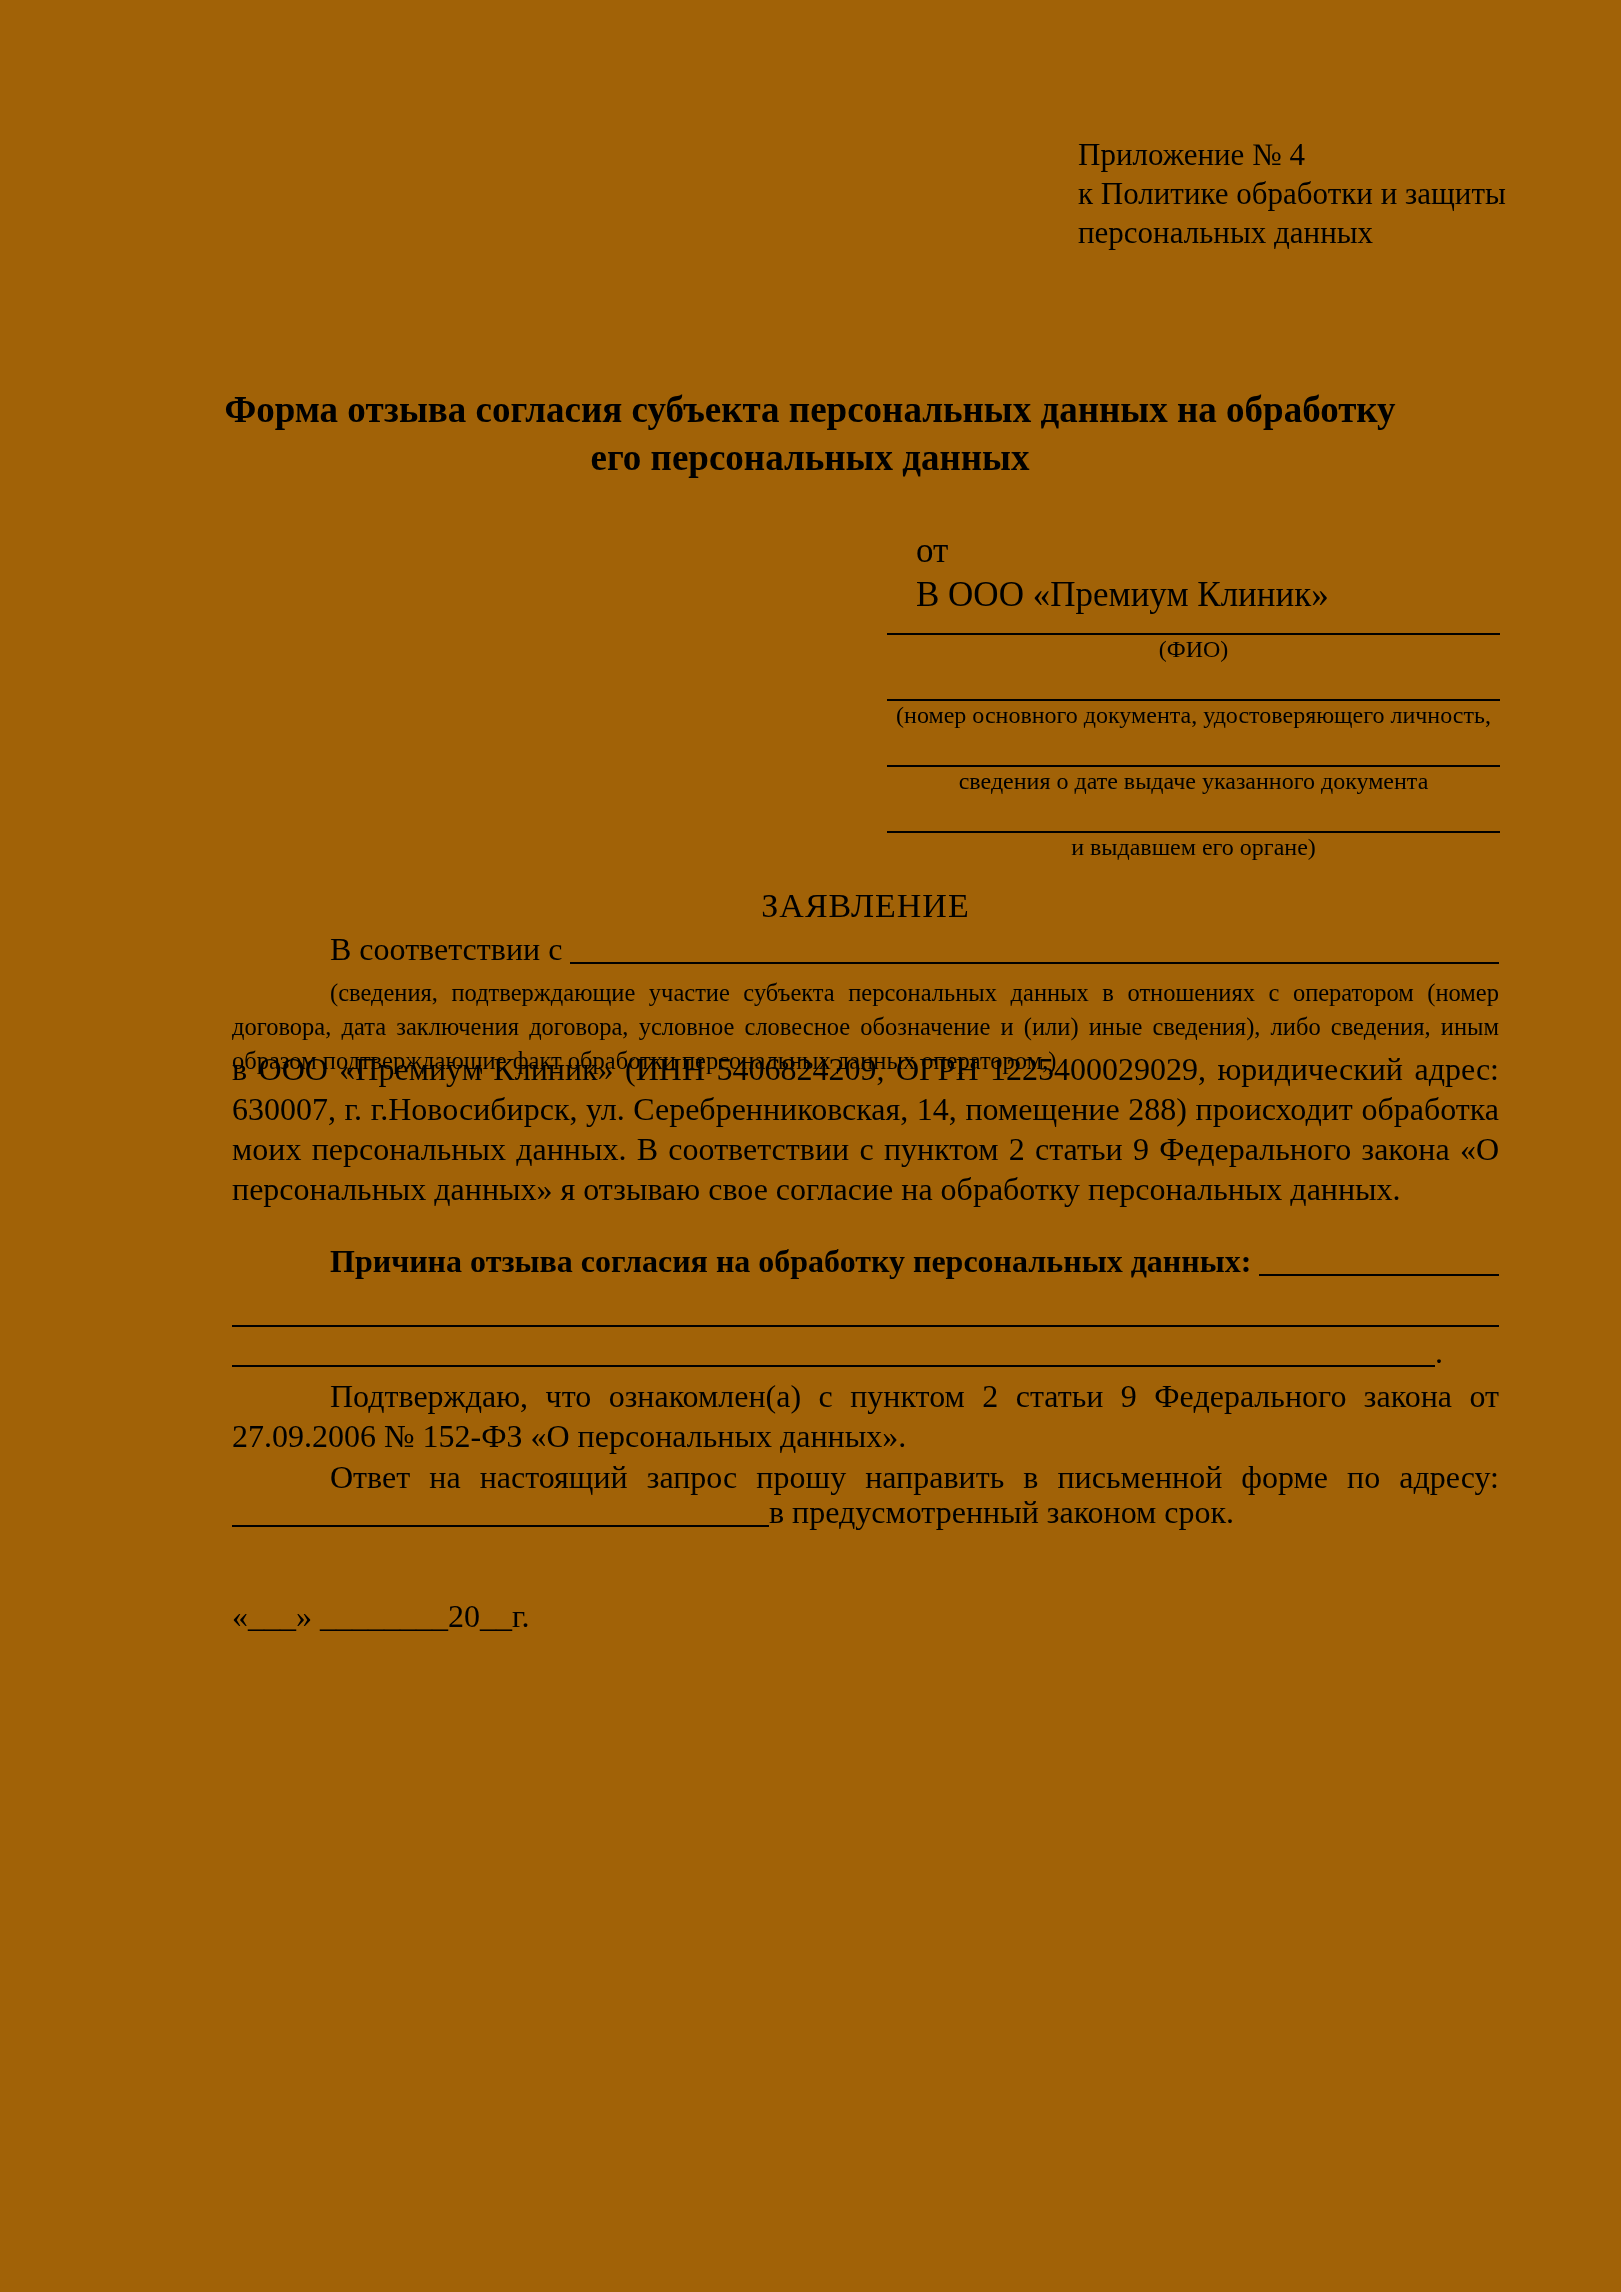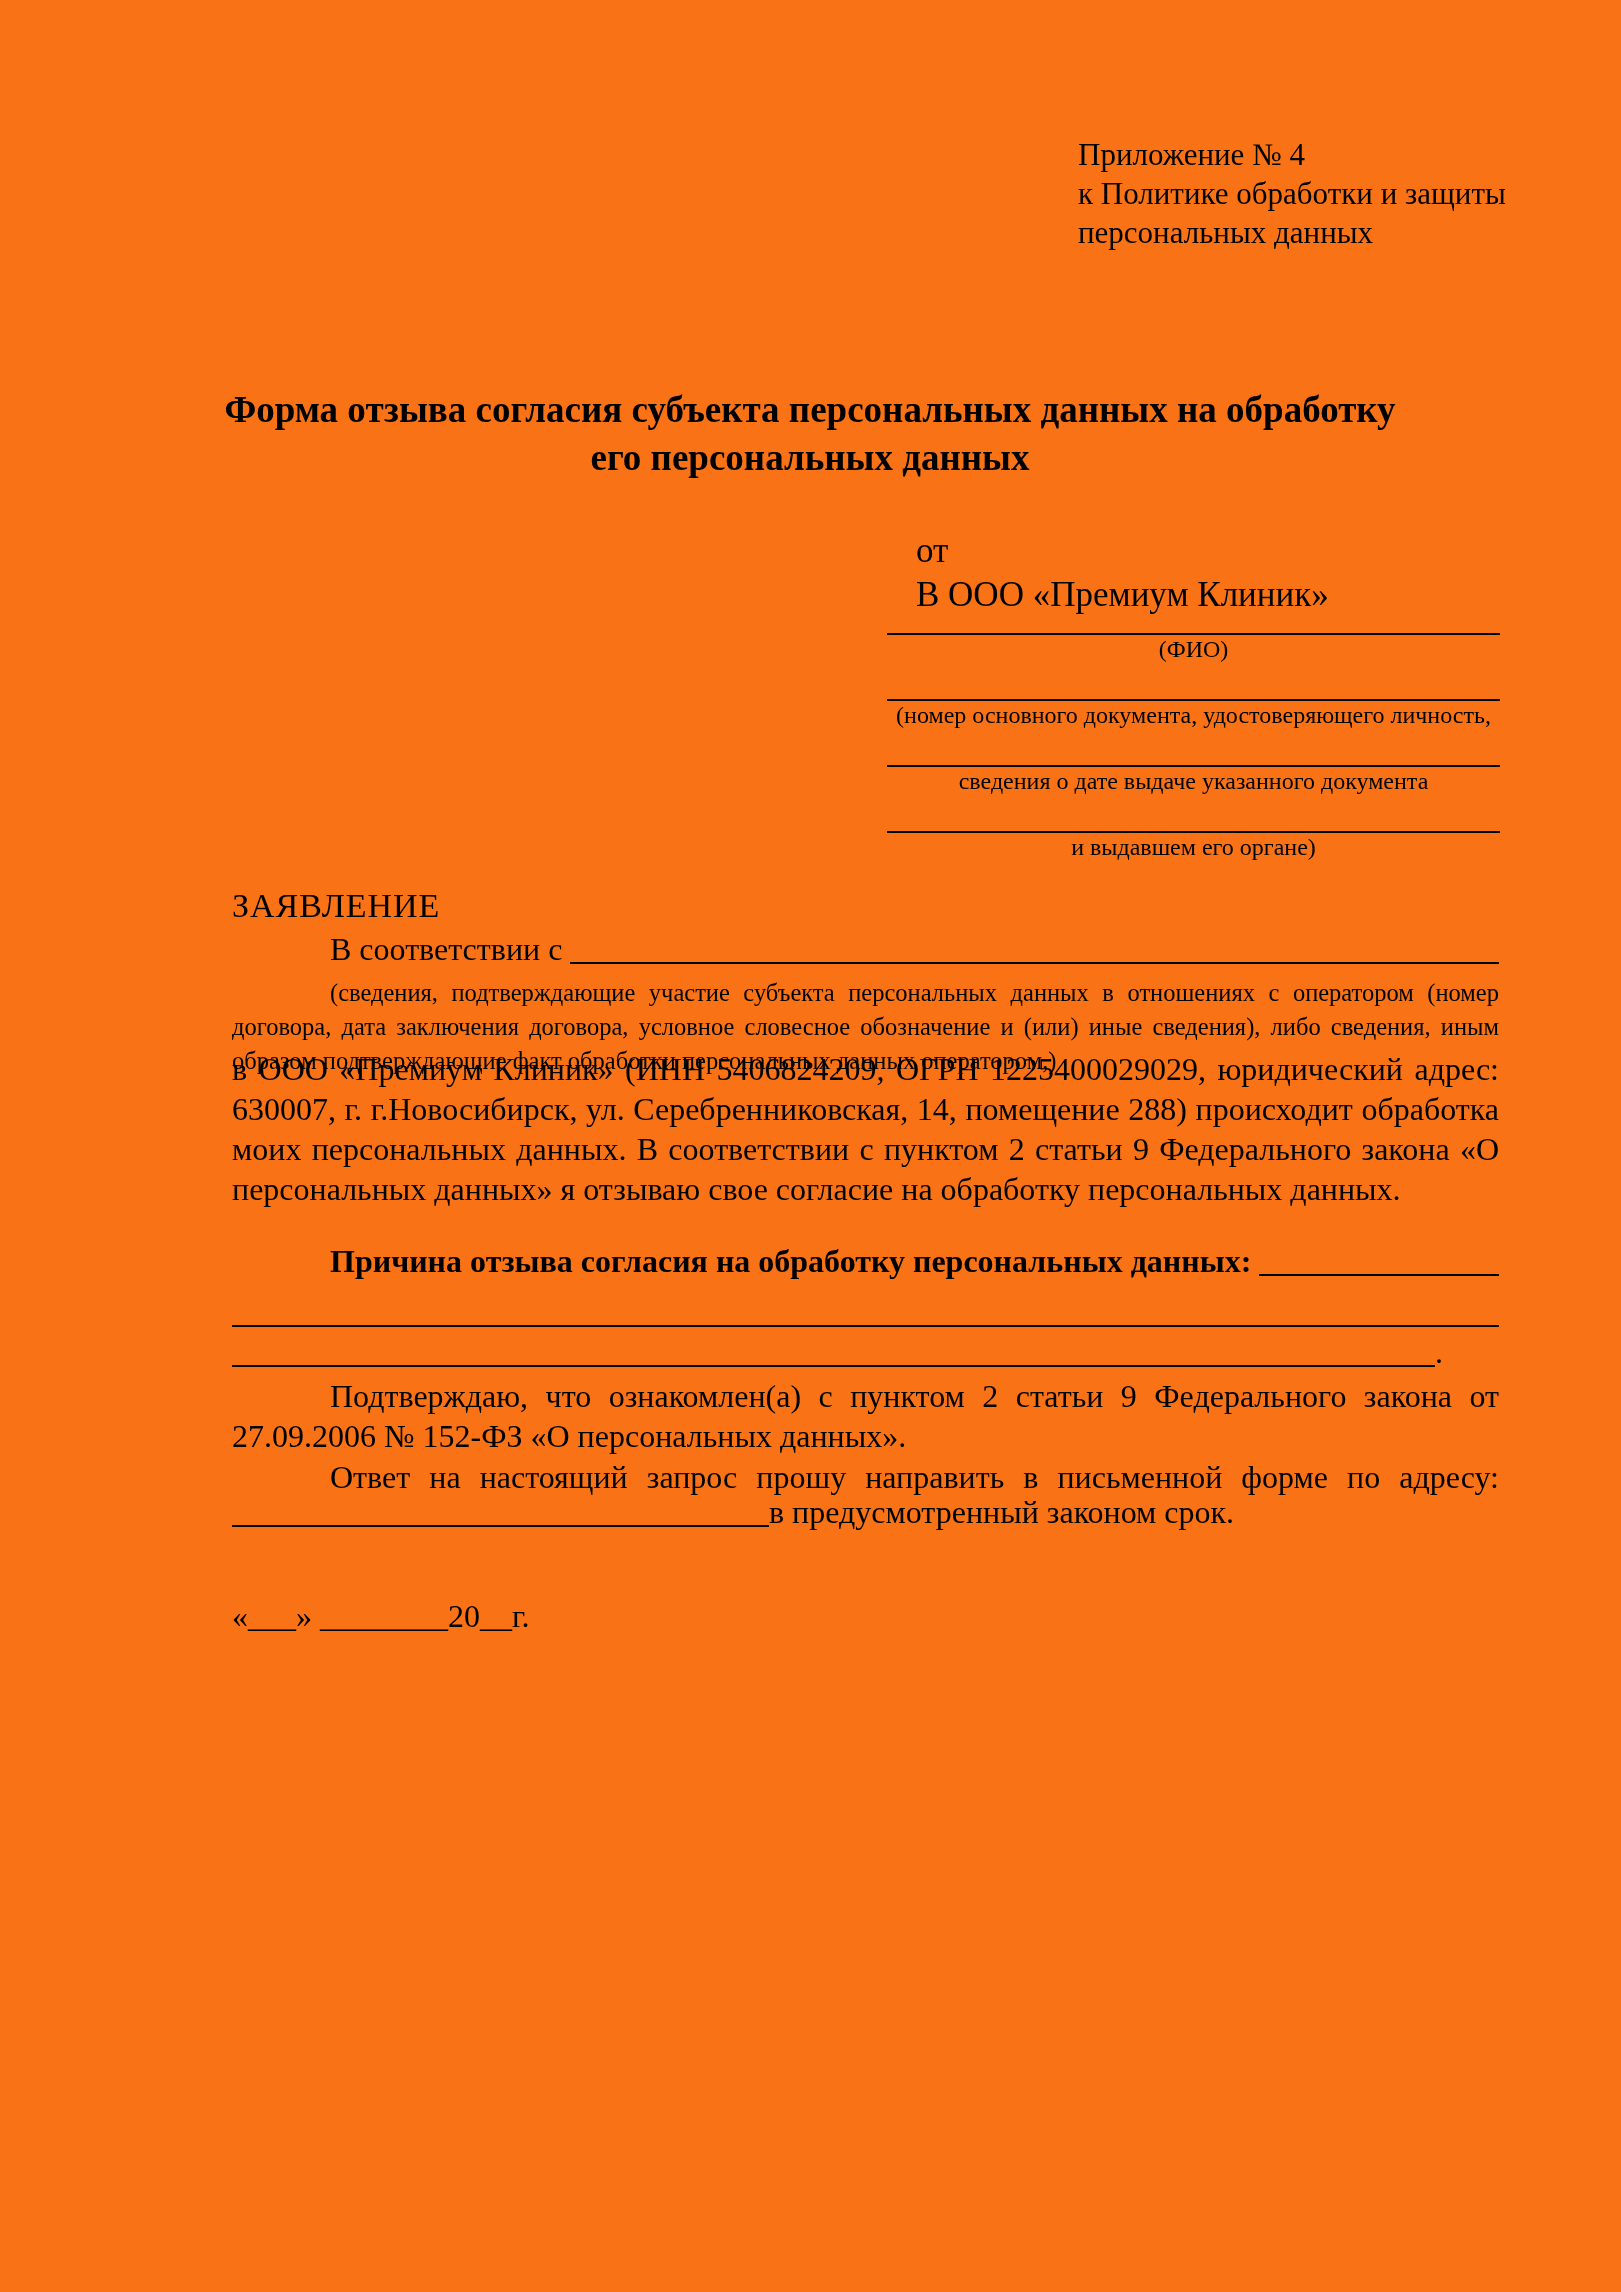--- a/index.html
+++ b/index.html
@@ -1,20 +1,20 @@
 <!DOCTYPE html>
 <html><head>
 <meta charset="utf-8">
 <style>
   html,body{margin:0;padding:0;background:#e9e9e9;}
   .page{
     position:relative;
     width:1621px;height:2293px;
     margin:0 auto;
-    background:#f97316;
+    background:#a16207;
     color:#000000;
     font-family:"Liberation Serif","DejaVu Serif",serif;
     overflow:hidden;
   }
 
   
   .header-block{
     position:absolute;left:1078px;top:135px;
     font-size:31px;line-height:39px;white-space:nowrap;
   }
@@ -31,21 +31,21 @@
     font-size:35px;line-height:44px;
   }
   .addr-text{padding-left:29px;}
   .sig-line{border-bottom:2.9px solid #000;}
   .sig-line.first{height:15.7px;}
   .sig-line.rest{height:35px;}
   .sig-cap{font-size:24px;line-height:29px;text-align:center;}
 
   .heading-center{
     position:absolute;left:232px;top:885px;width:1267px;
-    font-size:34px;line-height:41px;letter-spacing:1px;
+    text-align:center;font-size:34px;line-height:41px;letter-spacing:1px;
   }
 
   .block{
     position:absolute;left:232px;width:1267px;
     font-size:32px;line-height:40px;
   }
   .fill-ul{flex:1;border-bottom:2.9px solid #000;margin-bottom:4.9px;}
   .prefix{white-space:pre;padding-left:98px;}
 
   .intro-row{top:929px;display:flex;}

